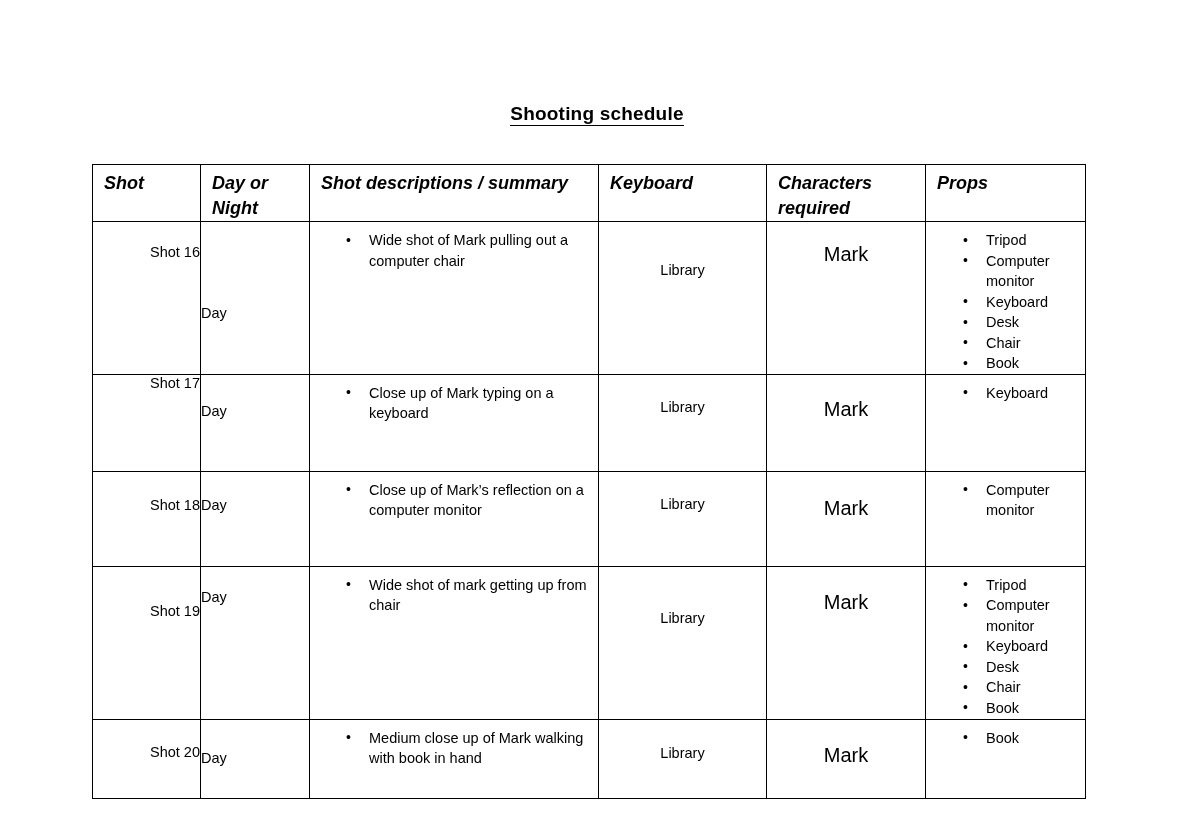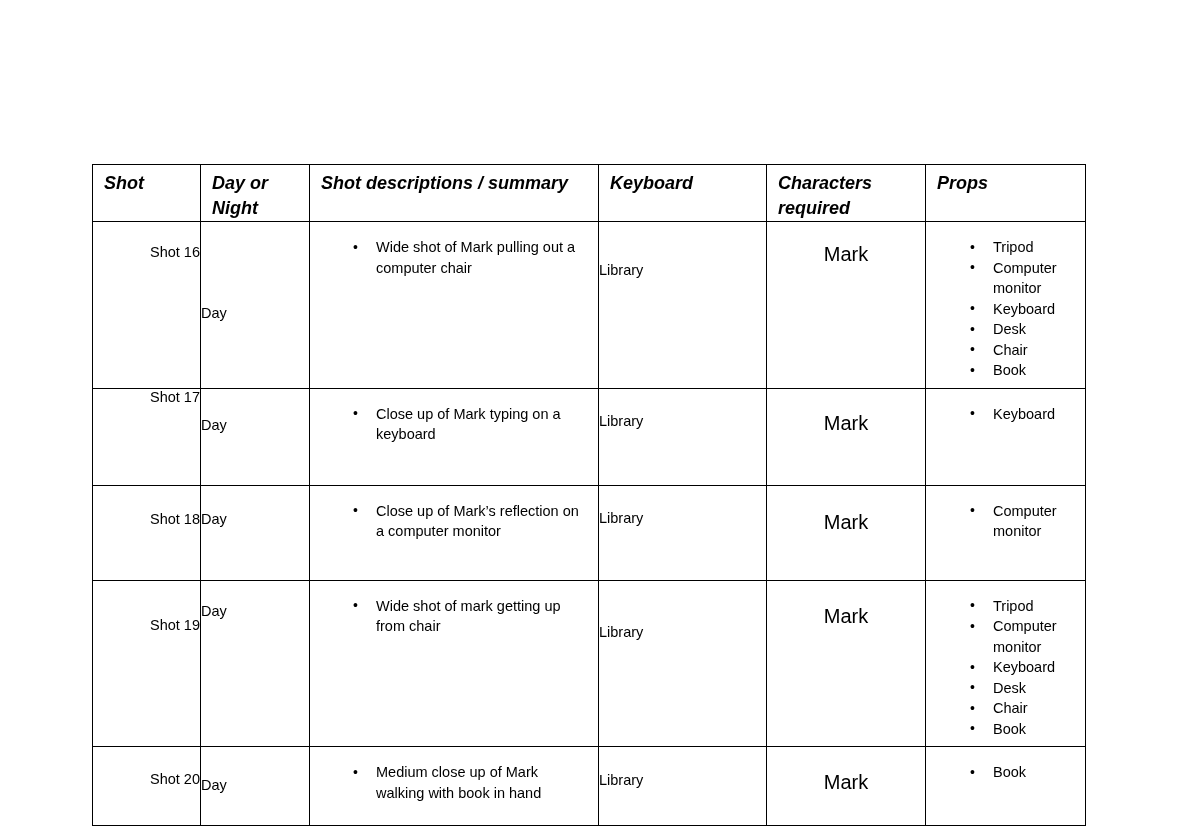--- a/index.html
+++ b/index.html
@@ -74,28 +74,29 @@
   .cell-shot {
     font-size: 14.5px;
     text-align: right;
   }
   .cell-daynight {
     font-size: 14.5px;
     text-align: left;
   }
   .cell-location {
     font-size: 14.5px;
+    text-align: center;
   }
   .cell-chars {
     font-size: 20px;
     text-align: center;
   }
   ul.bullets {
     list-style: none;
-    margin: 7px;
+    margin: 0;
     padding: 0;
   }
   ul.bullets li {
     position: relative;
     font-size: 14.5px;
     line-height: 20.5px;
     padding-left: 23px;
     margin: 0;
   }
   ul.bullets li::before {
@@ -115,20 +116,23 @@
   .desc-wrap ul.bullets li,
   .props-wrap ul.bullets li {
     padding-left: 23px;
   }
 </style>
 </head>
 <body>
 
 <div class="page">
 
+  <div class="doc-title">
+    <span>Shooting schedule</span>
+  </div>
 
   <table class="schedule">
     <colgroup>
       <col class="c-shot">
         <col class="c-daynight">
         <col class="c-desc">
       <col class="c-location">
         <col class="c-chars">
         <col class="c-props">
     </colgroup>

